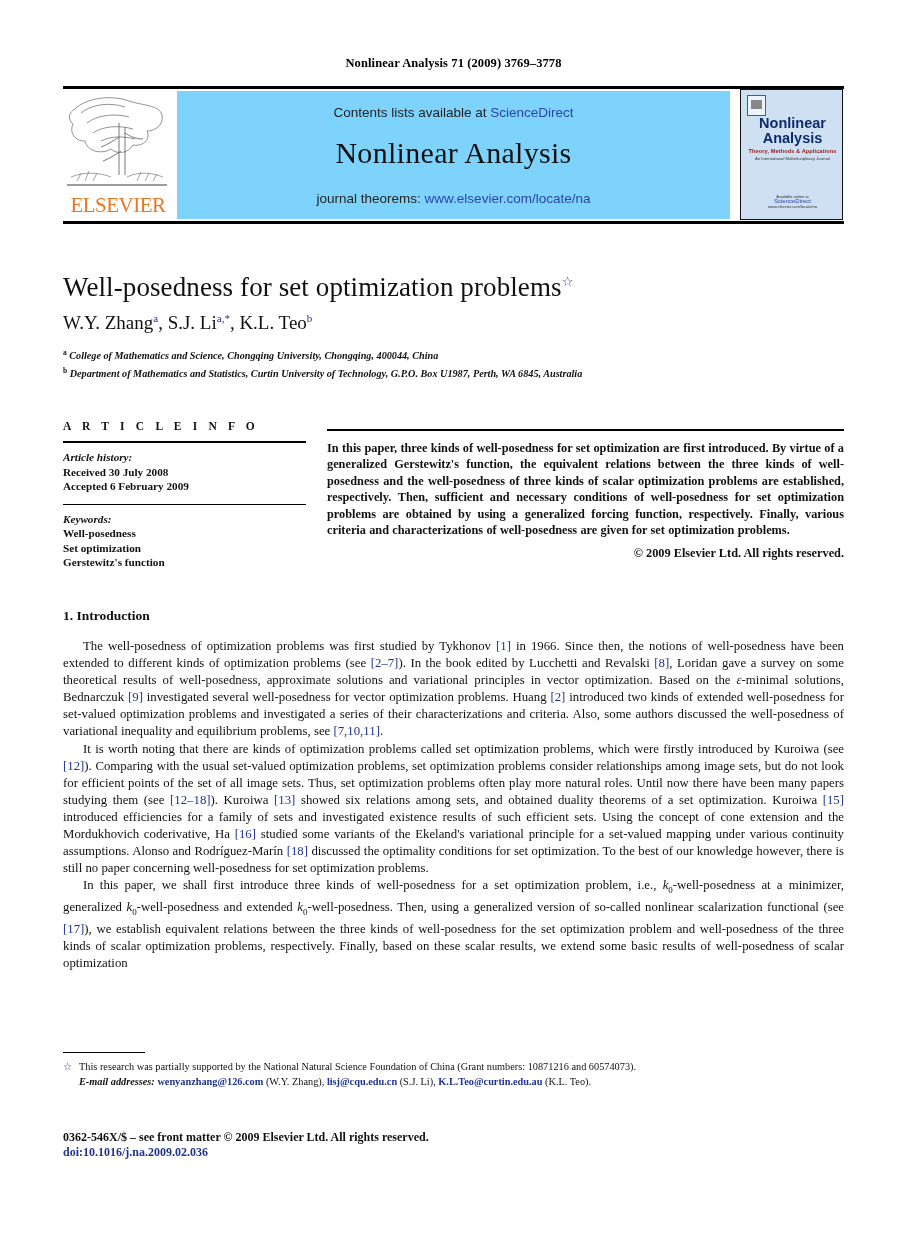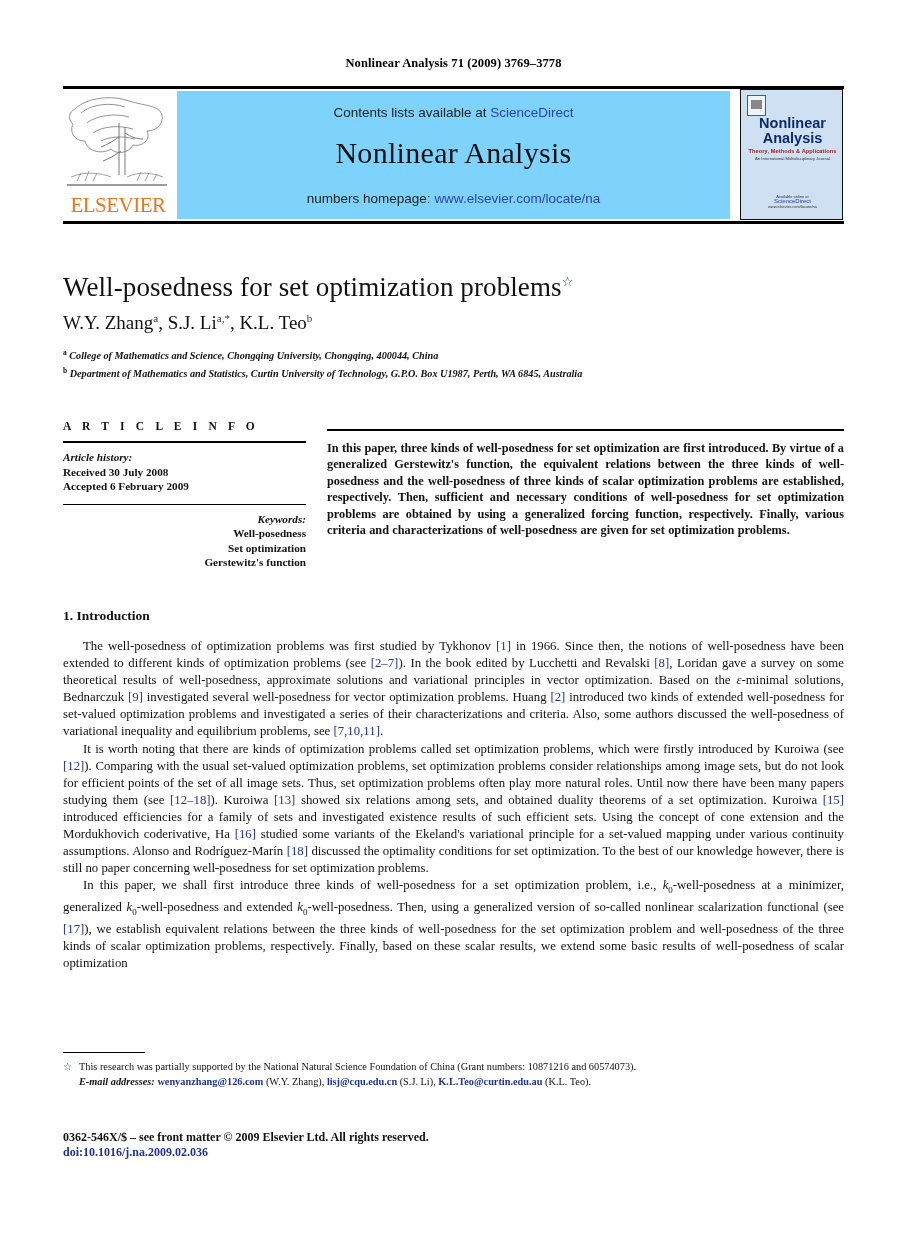--- a/index.html
+++ b/index.html
@@ -251,21 +251,20 @@
     font-weight: bold;
     color: #111;
   }
   .hist .lbl { font-style: italic; }
   .kw {
     margin-top: 7px;
     font-size: 11.2px;
     line-height: 14.5px;
     font-weight: bold;
     color: #111;
-    text-align: right;
   }
   .kw .lbl { font-style: italic; }
   .abstract-body {
     margin-top: 9px;
     font-size: 12.3px;
     line-height: 16.4px;
     text-align: justify;
     font-weight: bold;
     color: #111;
     word-spacing: 0.2px;
@@ -385,21 +384,21 @@
         </div>
         <div class="elsevier-word">ELSEVIER</div>
       </div>
 
       <div class="journal-band">
         <div class="contents-line">
           <span>Contents lists available at </span><span class="sd-link">ScienceDirect</span>
         </div>
         <div class="journal-name">Nonlinear Analysis</div>
         <div class="homepage-line">
-          <span>numbers homepage: </span><span class="url-link">www.elsevier.com/locate/na</span>
+          <span>journal theorems: </span><span class="url-link">www.elsevier.com/locate/na</span>
         </div>
       </div>
 
       <div class="cover-thumb">
         <div class="cover-mark"></div>
         <div class="cover-title">
           <span>Nonlinear</span><br>
           <span>Analysis</span>
         </div>
         <div class="cover-sub">Theory, Methods &amp; Applications</div>
@@ -448,20 +447,21 @@
       <div class="lbl">Keywords:</div>
       <div>Well-posedness</div>
       <div>Set optimization</div>
       <div>Gerstewitz's function</div>
     </div>
   </div>
 
   <div class="abscol">
     <div class="rule-thick"></div>
     <div class="abstract-body">In this paper, three kinds of well-posedness for set optimization are first introduced. By virtue of a generalized Gerstewitz's function, the equivalent relations between the three kinds of well-posedness and the well-posedness of three kinds of scalar optimization problems are established, respectively. Then, sufficient and necessary conditions of well-posedness for set optimization problems are obtained by using a generalized forcing function, respectively. Finally, various criteria and characterizations of well-posedness are given for set optimization problems.</div>
+    <div class="copyright">© 2009 Elsevier Ltd. All rights reserved.</div>
   </div>
 
   <div class="intro-head">1. Introduction</div>
 
   <div class="body-text">
     <p><span>The well-posedness of optimization problems was first studied by Tykhonov </span><span class="ref">[1]</span><span> in 1966. Since then, the notions of well-posedness have been extended to different kinds of optimization problems (see </span><span class="ref">[2–7]</span><span>). In the book edited by Lucchetti and Revalski </span><span class="ref">[8]</span><span>, Loridan gave a survey on some theoretical results of well-posedness, approximate solutions and variational principles in vector optimization. Based on the </span><span class="italic">ε</span><span>-minimal solutions, Bednarczuk </span><span class="ref">[9]</span><span> investigated several well-posedness for vector optimization problems. Huang </span><span class="ref">[2]</span><span> introduced two kinds of extended well-posedness for set-valued optimization problems and investigated a series of their characterizations and criteria. Also, some authors discussed the well-posedness of variational inequality and equilibrium problems, see </span><span class="ref">[7,10,11]</span><span>.</span></p>
 
     <p><span>It is worth noting that there are kinds of optimization problems called set optimization problems, which were firstly introduced by Kuroiwa (see </span><span class="ref">[12]</span><span>). Comparing with the usual set-valued optimization problems, set optimization problems consider relationships among image sets, but do not look for efficient points of the set of all image sets. Thus, set optimization problems often play more natural roles. Until now there have been many papers studying them (see </span><span class="ref">[12–18]</span><span>). Kuroiwa </span><span class="ref">[13]</span><span> showed six relations among sets, and obtained duality theorems of a set optimization. Kuroiwa </span><span class="ref">[15]</span><span> introduced efficiencies for a family of sets and investigated existence results of such efficient sets. Using the concept of cone extension and the Mordukhovich coderivative, Ha </span><span class="ref">[16]</span><span> studied some variants of the Ekeland's variational principle for a set-valued mapping under various continuity assumptions. Alonso and Rodríguez-Marín </span><span class="ref">[18]</span><span> discussed the optimality conditions for set optimization. To the best of our knowledge however, there is still no paper concerning well-posedness for set optimization problems.</span></p>
 
     <p><span>In this paper, we shall first introduce three kinds of well-posedness for a set optimization problem, i.e., </span><span class="italic">k</span><span class="sub">0</span><span>-well-posedness at a minimizer, generalized </span><span class="italic">k</span><span class="sub">0</span><span>-well-posedness and extended </span><span class="italic">k</span><span class="sub">0</span><span>-well-posedness. Then, using a generalized version of so-called nonlinear scalarization functional (see </span><span class="ref">[17]</span><span>), we establish equivalent relations between the three kinds of well-posedness for the set optimization problem and well-posedness of the three kinds of scalar optimization problems, respectively. Finally, based on these scalar results, we extend some basic results of well-posedness of scalar optimization</span></p>

